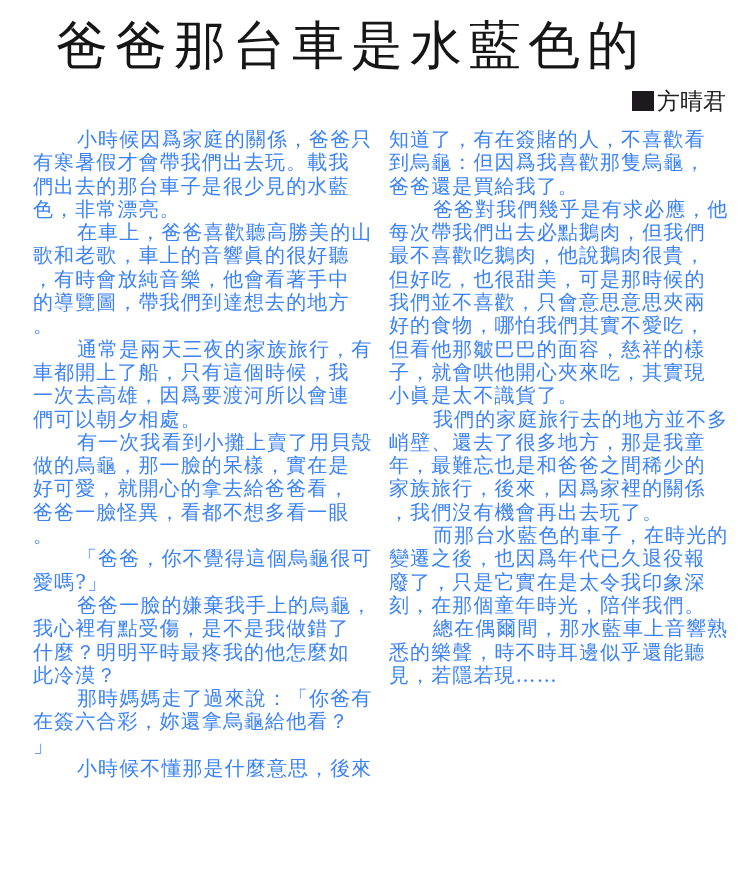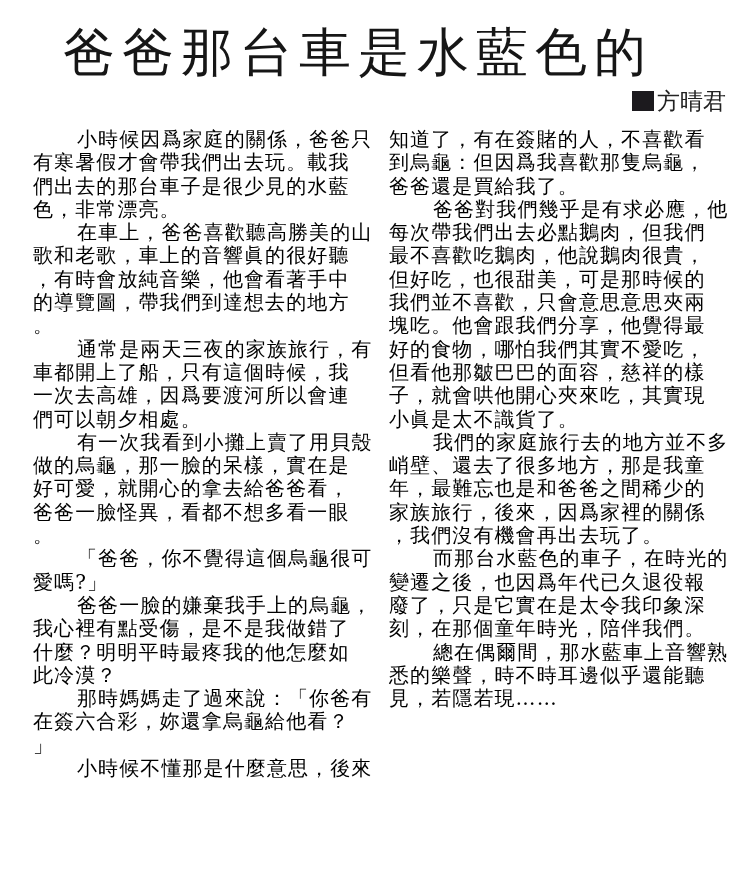--- a/index.html
+++ b/index.html
@@ -17,21 +17,21 @@
   }
   .title {
     position: absolute;
     left: 52px;
     top: 10px;
     font-size: 52px;
     line-height: 62px;
     letter-spacing: 7px;
     font-weight: normal;
     color: #161616;
-    margin: 11px;
+    margin: 4px;
     white-space: nowrap;
   }
   .byline {
     position: absolute;
     right: 14px;
     top: 86px;
     font-size: 23px;
     line-height: 30px;
     color: #222;
     display: flex;
@@ -46,21 +46,21 @@
     background: #1c1a1e;
     margin-right: 3px;
   }
   .column {
     position: absolute;
     top: 128px;
     width: 340px;
     font-family: "DejaVu Serif", "Liberation Serif", serif;
     font-size: 20px;
     line-height: 23.3px;
-    color: #000000;
+    color: #3b82f6;
   }
   .col-left { left: 33px; }
   .col-right { left: 389px; }
   .line {
     display: block;
     white-space: nowrap;
     height: 23.3px;
     letter-spacing: 1.1px;
   }
   .line.indent { padding-left: 44px; }
@@ -107,21 +107,20 @@
   </div>
 <div class="column col-right" id="col-1">
     <span class="line">知道了，有在簽賭的人，不喜歡看</span>
     <span class="line">到烏龜：但因爲我喜歡那隻烏龜，</span>
     <span class="line">爸爸還是買給我了。</span>
     <span class="line indent">爸爸對我們幾乎是有求必應，他</span>
     <span class="line">每次帶我們出去必點鵝肉，但我們</span>
     <span class="line">最不喜歡吃鵝肉，他說鵝肉很貴，</span>
     <span class="line">但好吃，也很甜美，可是那時候的</span>
     <span class="line">我們並不喜歡，只會意思意思夾兩</span>
-    <span class="line">塊吃。他會跟我們分享，他覺得最</span>
     <span class="line">好的食物，哪怕我們其實不愛吃，</span>
     <span class="line">但看他那皺巴巴的面容，慈祥的樣</span>
     <span class="line">子，就會哄他開心夾來吃，其實現</span>
     <span class="line">小眞是太不識貨了。</span>
     <span class="line indent">我們的家庭旅行去的地方並不多</span>
     <span class="line">峭壁、還去了很多地方，那是我童</span>
     <span class="line">年，最難忘也是和爸爸之間稀少的</span>
     <span class="line">家族旅行，後來，因爲家裡的關係</span>
     <span class="line">，我們沒有機會再出去玩了。</span>
     <span class="line indent">而那台水藍色的車子，在時光的</span>

